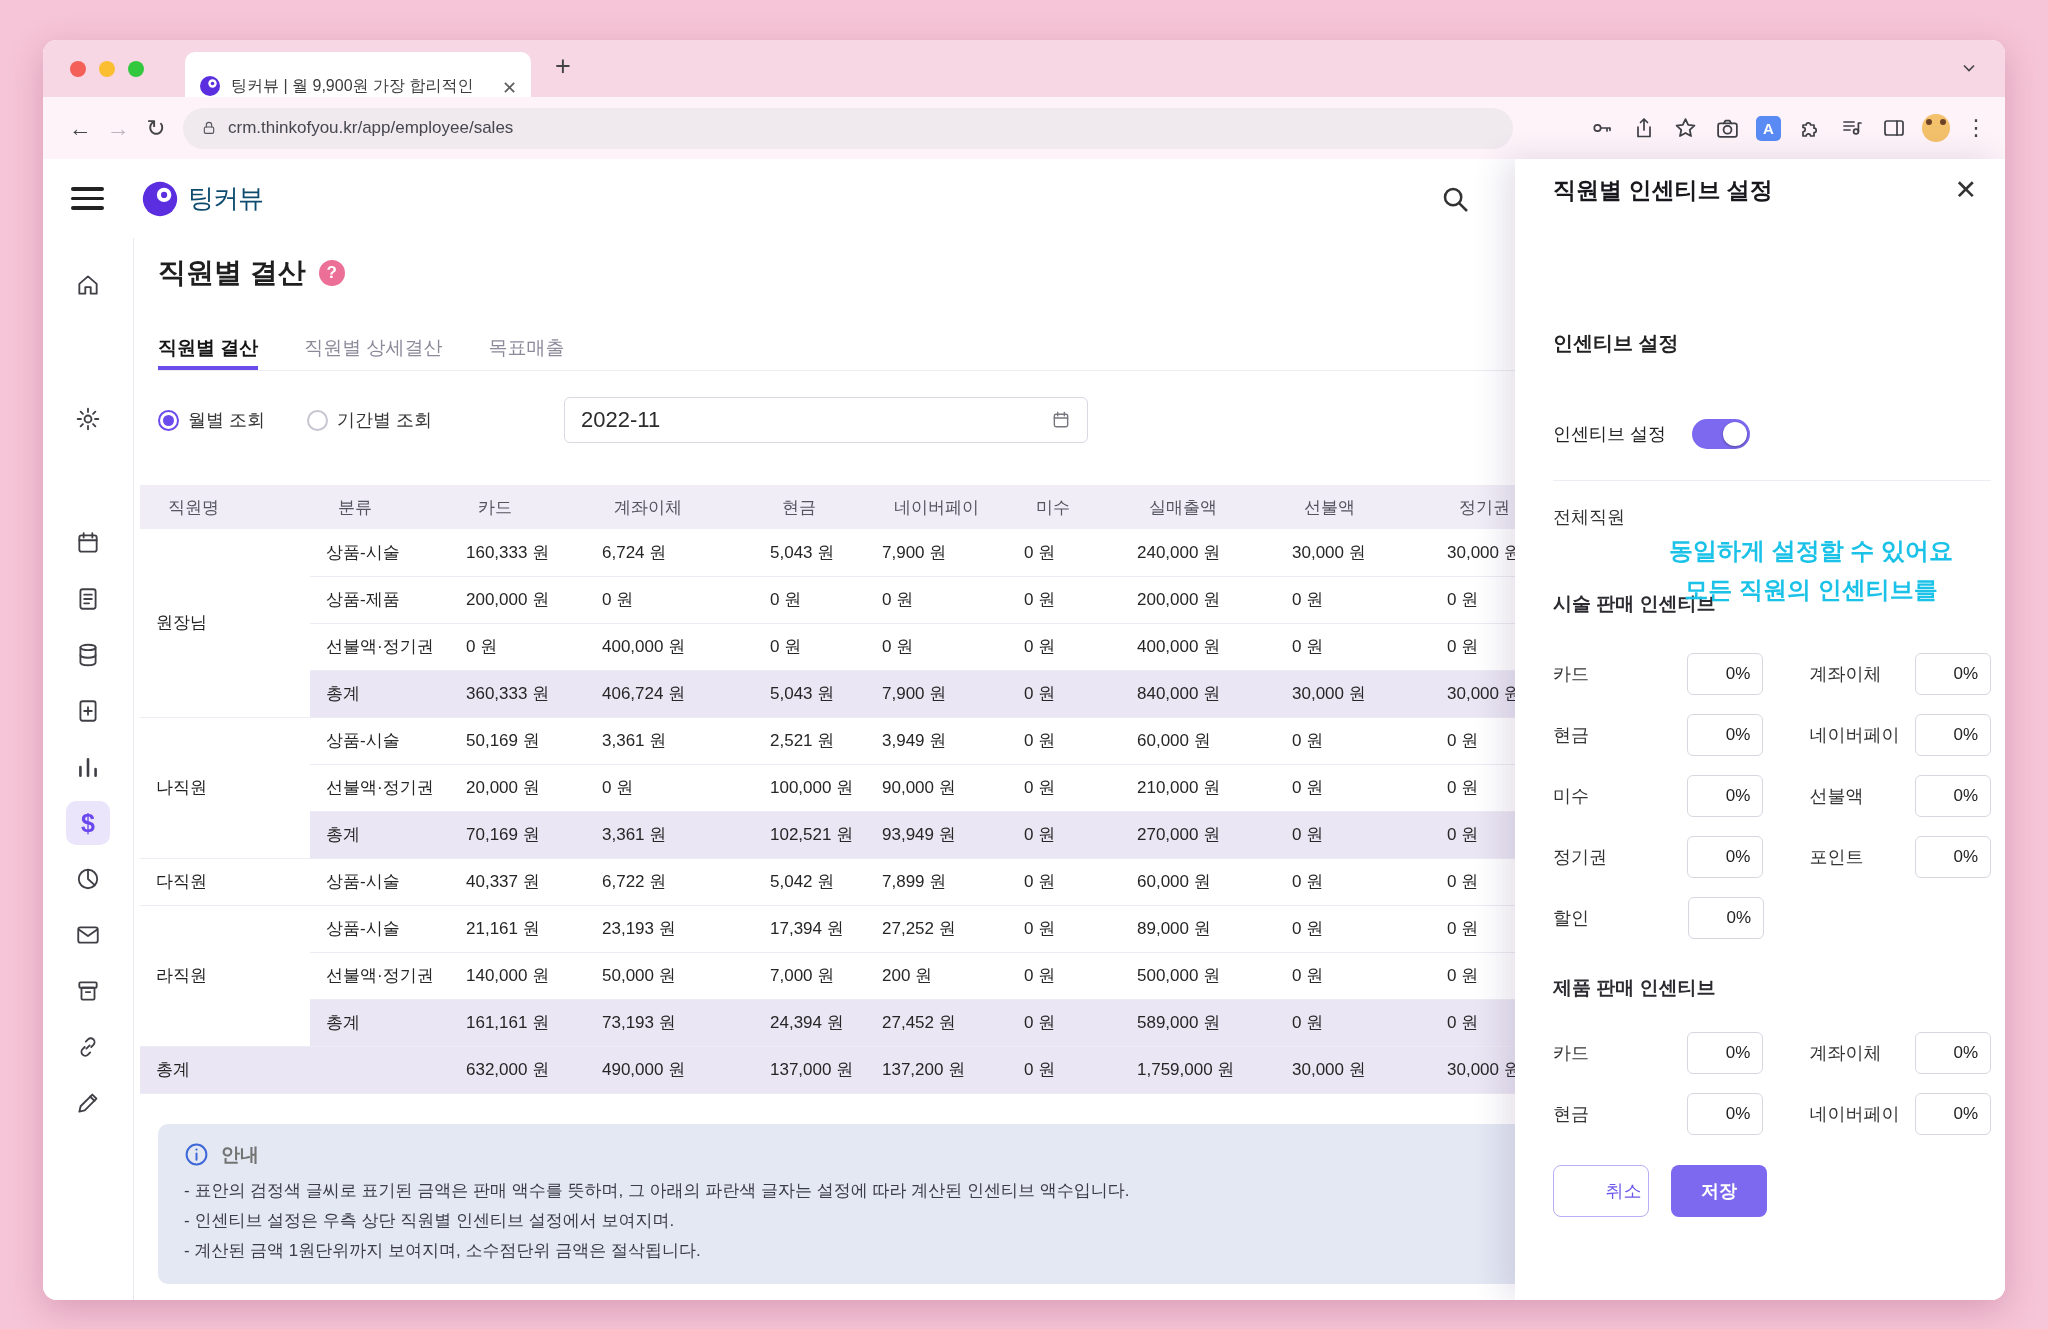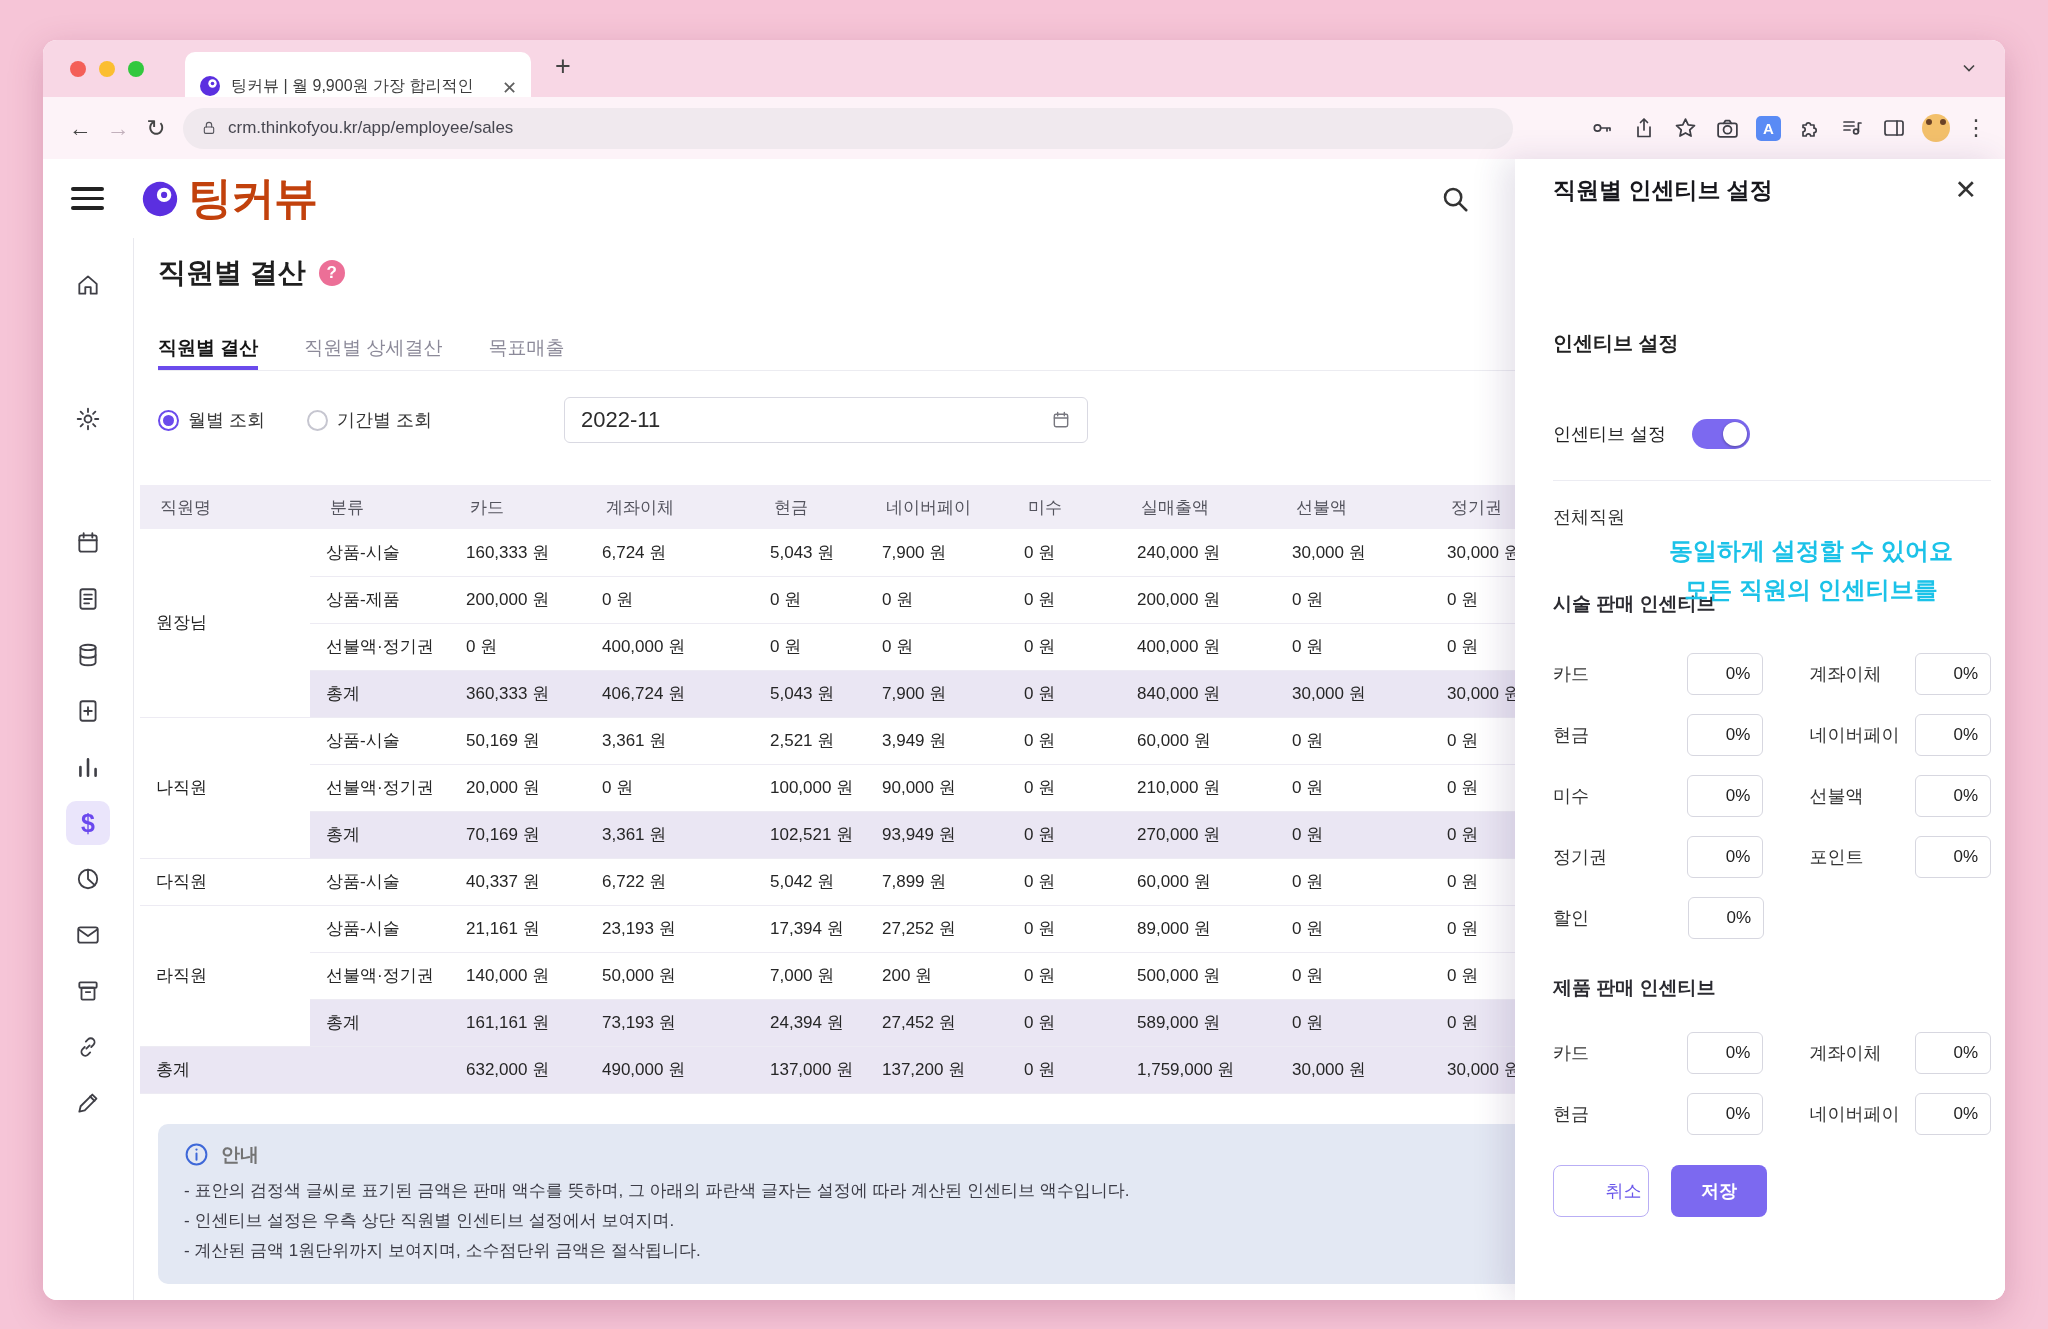--- a/index.html
+++ b/index.html
@@ -48,21 +48,21 @@
   .avatar { width:28px; height:28px; border-radius:50%; background:#f3c06b; position:relative; overflow:hidden; }
   .avatar::before { content:""; position:absolute; left:4px; top:5px; width:6px; height:6px; border-radius:50%; background:#6b4226; }
   .avatar::after  { content:""; position:absolute; right:4px; top:5px; width:6px; height:6px; border-radius:50%; background:#6b4226; }
 
   
   .app { position:absolute; left:0; top:119px; right:0; bottom:0; background:#fff; }
   .app-header { position:relative; height:79px; display:flex; align-items:center; }
   .hamburger { margin-left:28px; display:flex; flex-direction:column; gap:6px; width:33px; }
   .hamburger span { height:3.5px; background:#222; border-radius:2px; }
   .logo { display:flex; align-items:center; gap:10px; margin-left:38px; }
-  .logo-text { font-size:44px; font-weight:700; color:#c2410c; letter-spacing:-1px; }
+  .logo-text { font-size:26px; font-weight:400; color:#0c4a6e; letter-spacing:-1px; }
   .search-ico { position:absolute; left:1397px; top:25px; }
 
   .sidebar {
     position:absolute; left:0; top:79px; width:91px; bottom:0;
     border-right:1px solid #e8e8ee;
     display:flex; flex-direction:column; align-items:center; padding-top:25px;
   }
   .s-ico { width:44px; height:44px; border-radius:10px; display:flex; align-items:center;
     justify-content:center; margin-bottom:12px; flex:none; }
   .gap-a { margin-bottom:90px; } .gap-b { margin-bottom:80px; }
@@ -86,21 +86,21 @@
     background:#fff; flex:none; }
   .checked .rdot { border-color:#6b4bec; }
   .checked .rdot::after { content:""; position:absolute; inset:3px; border-radius:50%; background:#6b4bec; }
   .datebox { margin-left:90px; width:524px; height:46px; border:1px solid #d9d9e2; border-radius:6px;
     display:flex; align-items:center; padding:0 16px; font-size:22px; color:#2c2c2c; }
   .datebox svg { margin-left:auto; }
 
   table.settle { border-collapse:collapse; table-layout:fixed; width:1830px; margin:42px 0 0 6px;
     font-size:17px; color:#262626; }
   .settle th { height:44px; background:#f0edf6; font-weight:400; color:#54545e;
-    text-align:left; padding-left:20px; }
+    text-align:left; padding-left:28px; }
   .settle td { height:47px; padding-left:16px; border-bottom:1px solid #edebf3;
     white-space:nowrap; overflow:hidden; }
   .settle tr.total td { background:#eae6f3; }
   .settle tr.grand td { background:#eae6f3; }
   .name-cell { color:#222; }
 
   .notice { margin:30px 0 0 24px; width:1788px; background:#e3e8f3; border-radius:10px; padding:18px 26px; }
   .notice-head { display:flex; align-items:center; gap:12px; }
   .notice-title { color:#737373; font-size:19px; font-weight:700; }
   .notice-line { font-size:17px; color:#3c3c46; line-height:30px; }

